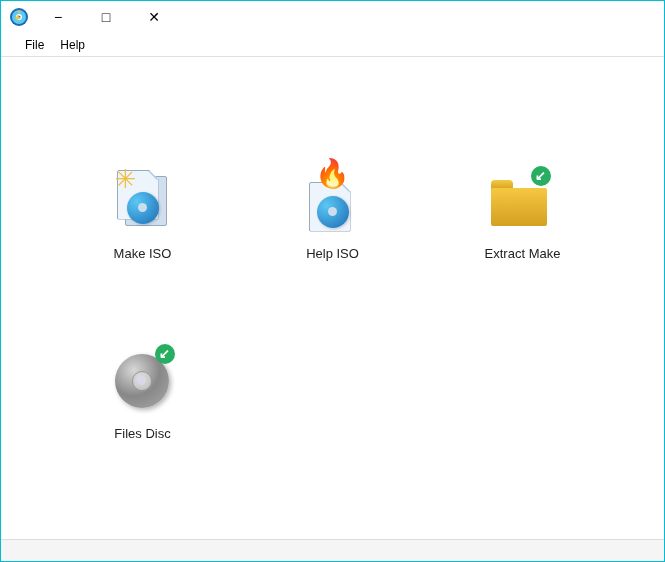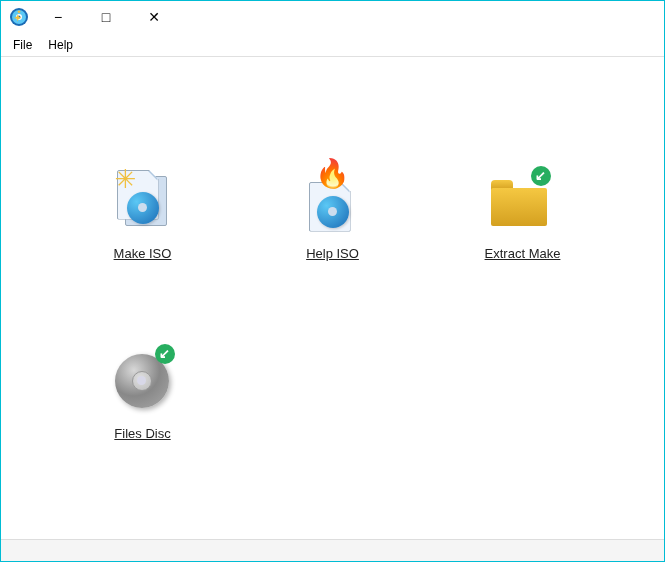--- a/index.html
+++ b/index.html
@@ -59,21 +59,21 @@
       display: flex;
       align-items: center;
       justify-content: center;
       color: #000;
     }
 
     .menu-bar {
       height: 24px;
       display: flex;
       align-items: center;
-      padding: 0 4px;
+      padding: 0 16px;
       border-bottom: 1px solid #e0e0e0;
     }
 
     .menu-item {
       padding: 2px 8px;
       font-size: 12px;
       color: #000;
       cursor: pointer;
       border-radius: 2px;
     }
@@ -111,21 +111,20 @@
       display: flex;
       align-items: center;
       justify-content: center;
       position: relative;
     }
 
     .icon-label {
       font-size: 13px;
       color: #222;
       text-align: center;
-      text-decoration: underline;
     }
 
     .disc-small {
       width: 32px;
       height: 32px;
       border-radius: 50%;
       background: radial-gradient(circle at 30% 30%, #5bc8f5, #1a6bb5);
       display: flex;
       align-items: center;
       justify-content: center;

